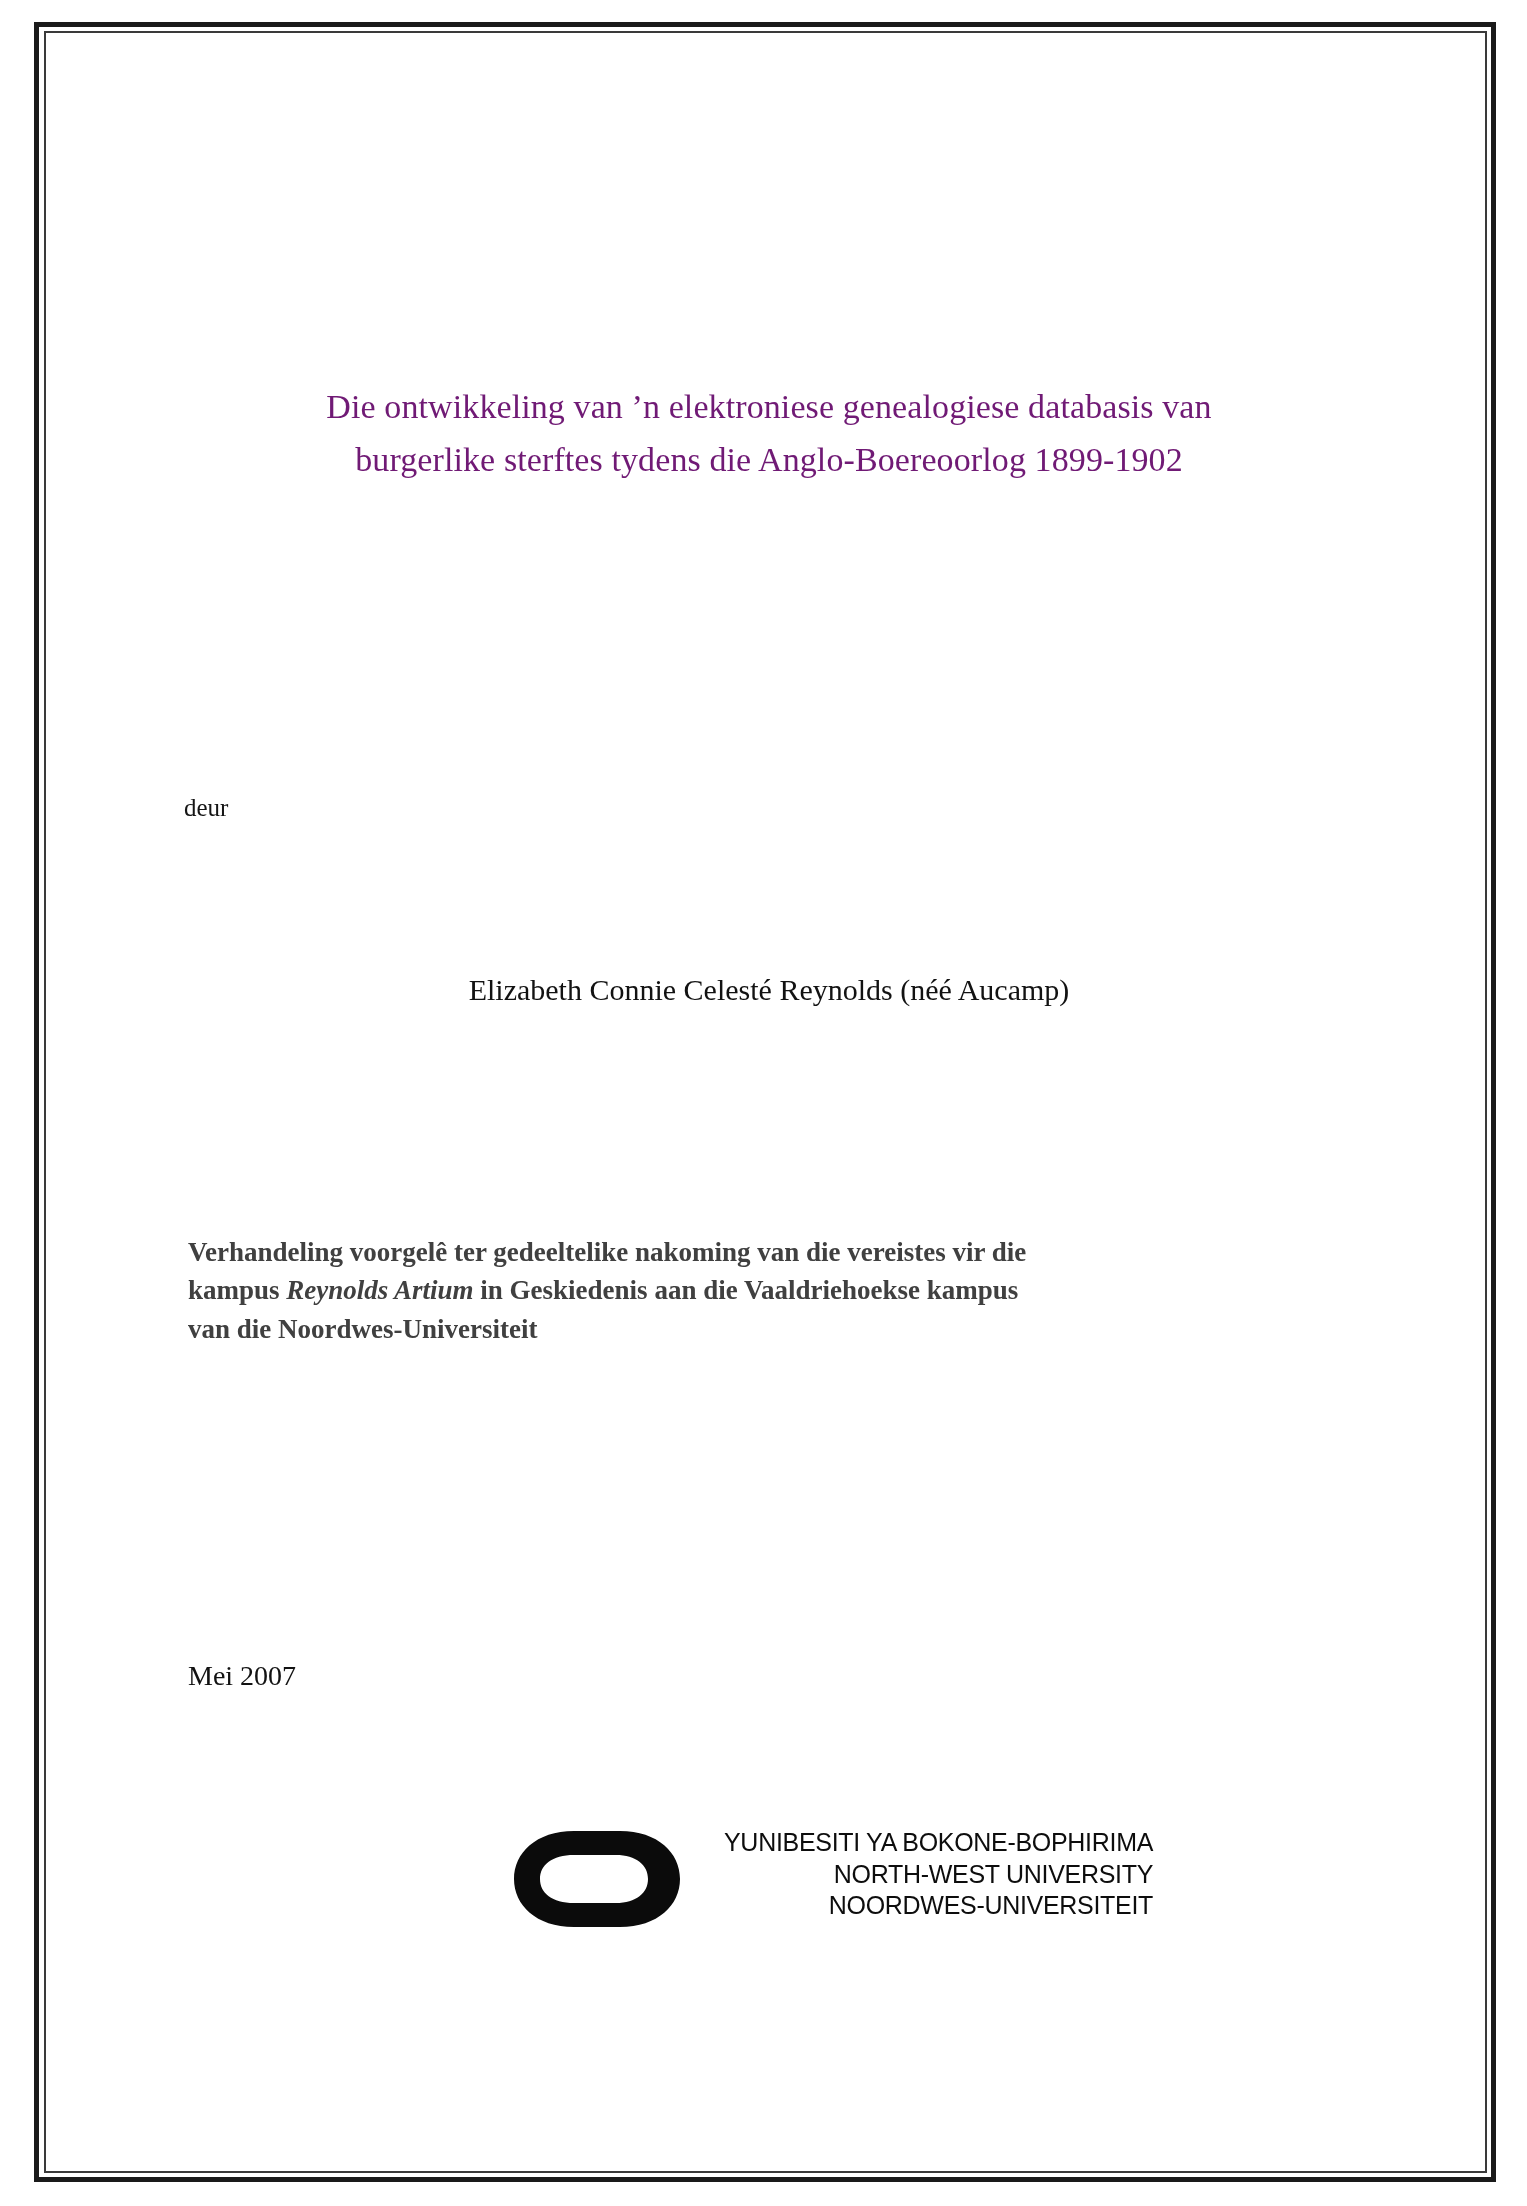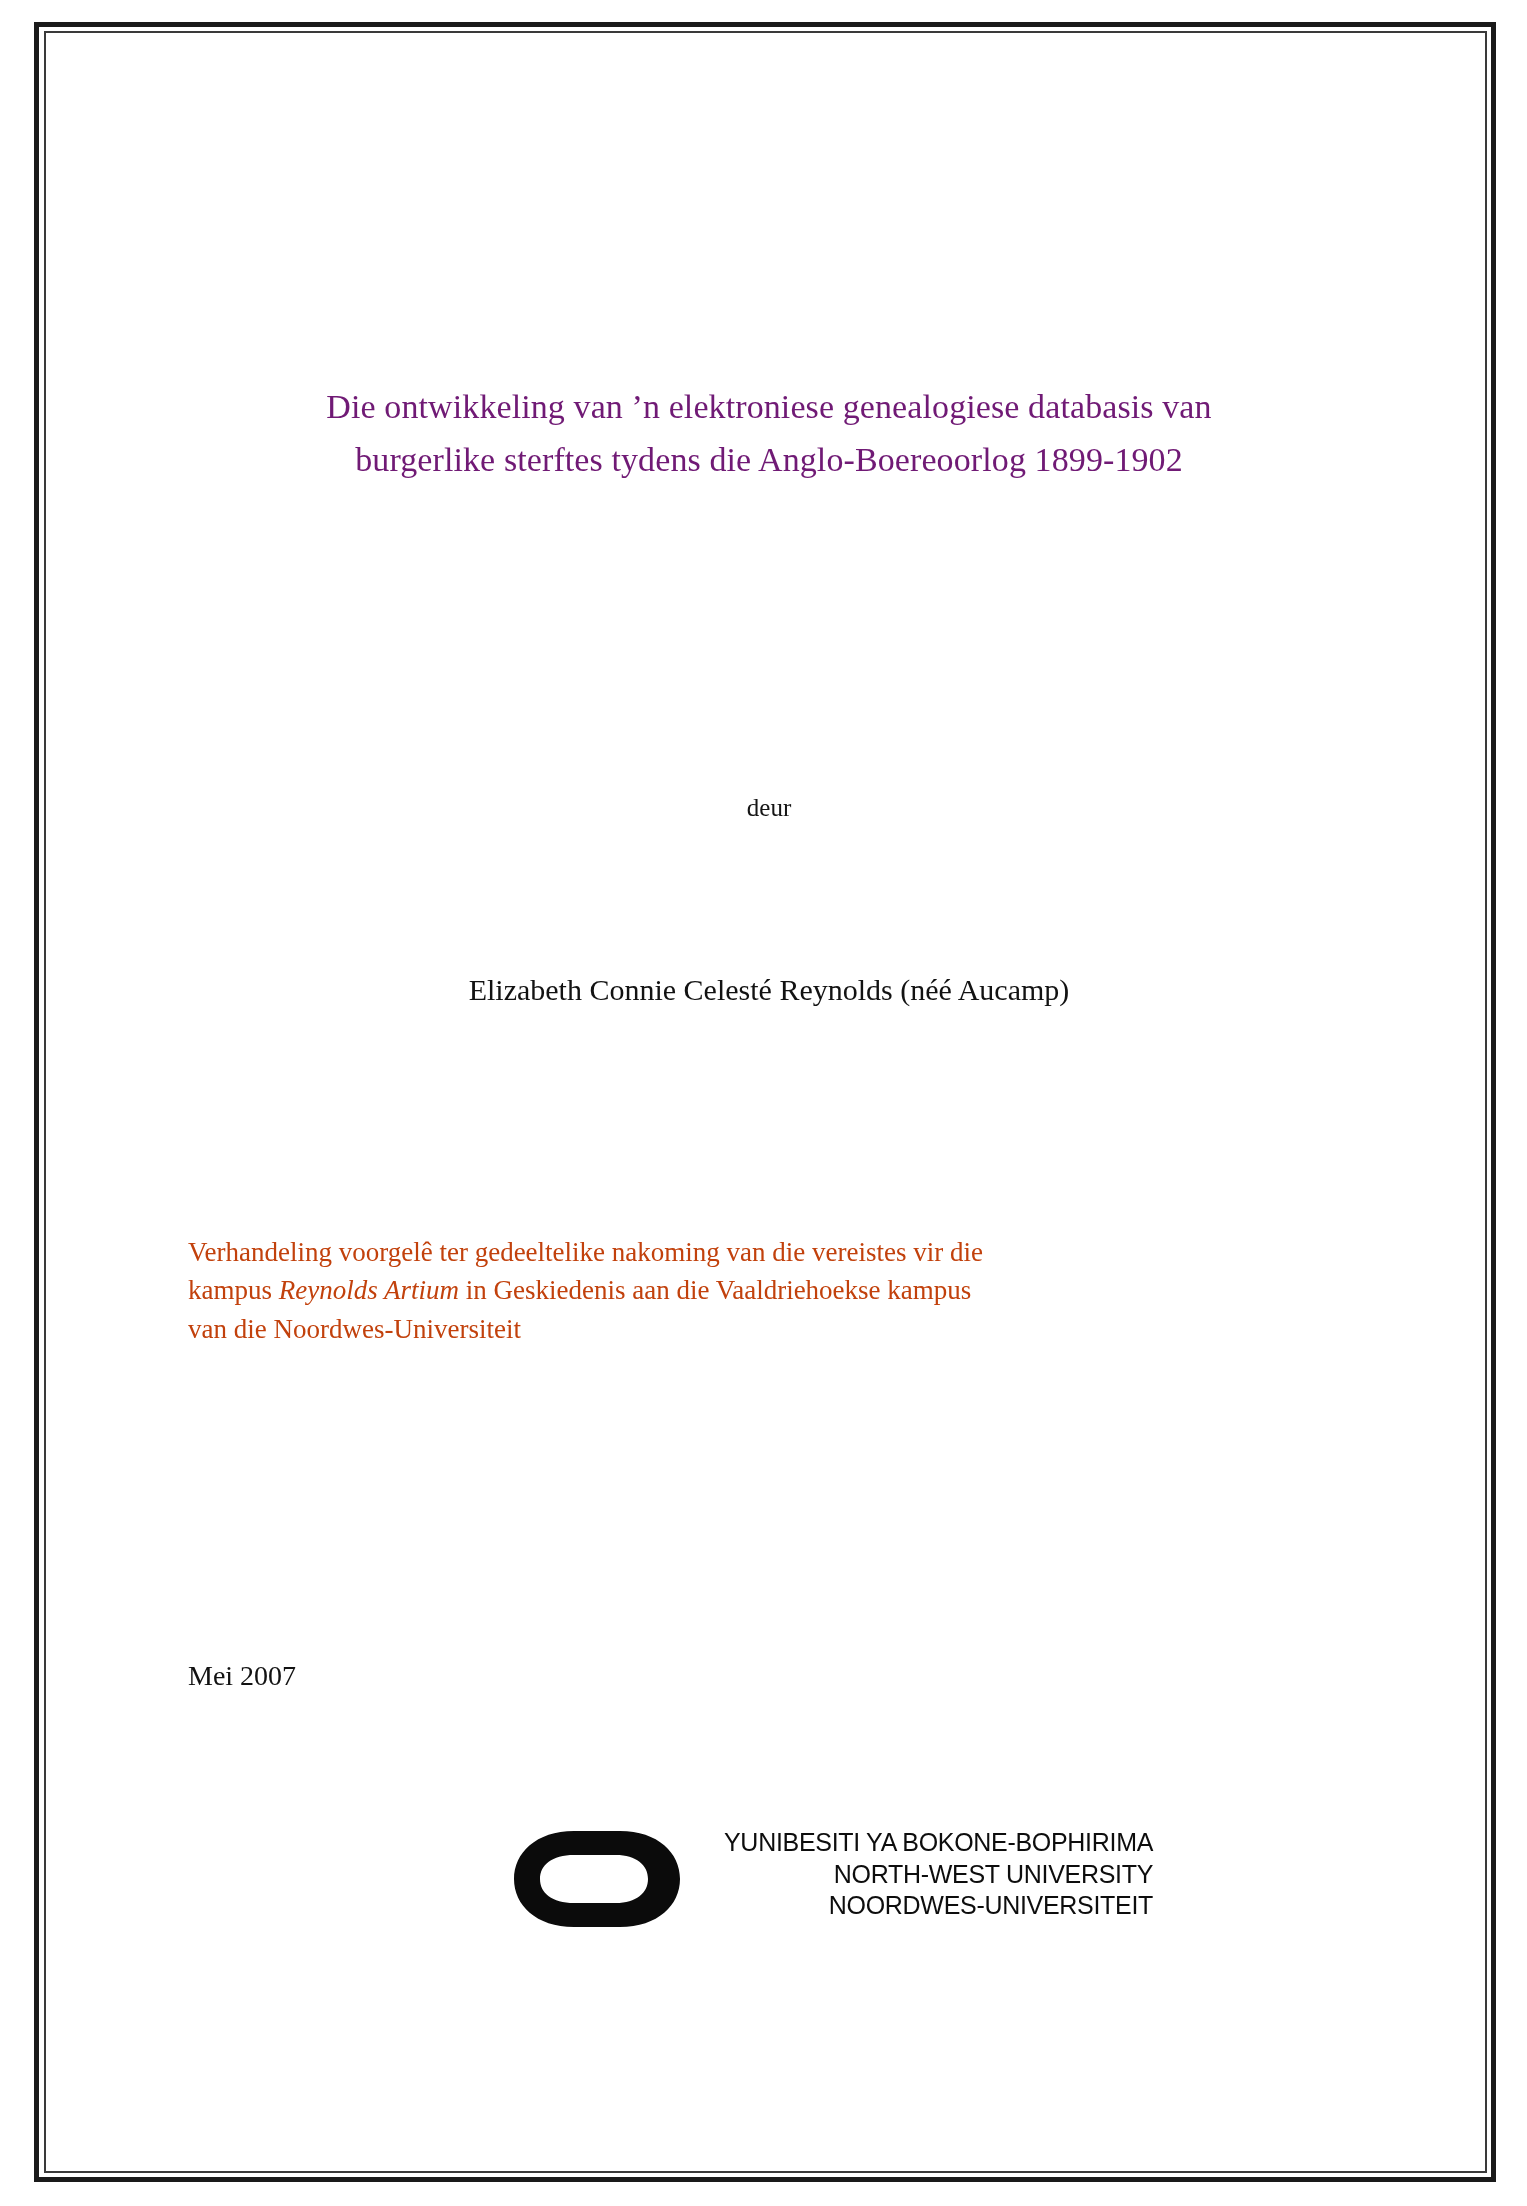--- a/index.html
+++ b/index.html
@@ -73,21 +73,21 @@
     line-height: 1.55;
     letter-spacing: 0.1px;
     color: #701a75;
   }
 
   .byword {
     position: absolute;
     left: 140px;
     top: 763px;
     width: 1170px;
-    text-align: center;
+    text-align: left;
     font-size: 25px;
     color: #151515;
   }
 
   .author {
     position: absolute;
     left: 140px;
     top: 942px;
     width: 1170px;
     text-align: center;
@@ -95,21 +95,22 @@
     color: #121212;
   }
 
   .statement {
     position: absolute;
     left: 144px;
     top: 1202px;
     width: 1126px;
     font-size: 27px;
     line-height: 1.42;
-    color: #c2410c;
+    color: #404040;
+    font-weight: bold;
   }
   .statement .just {
     text-align: justify;
     text-justify: inter-word;
   }
   .statement em {
     font-style: italic;
   }
 
   .supervisor {

